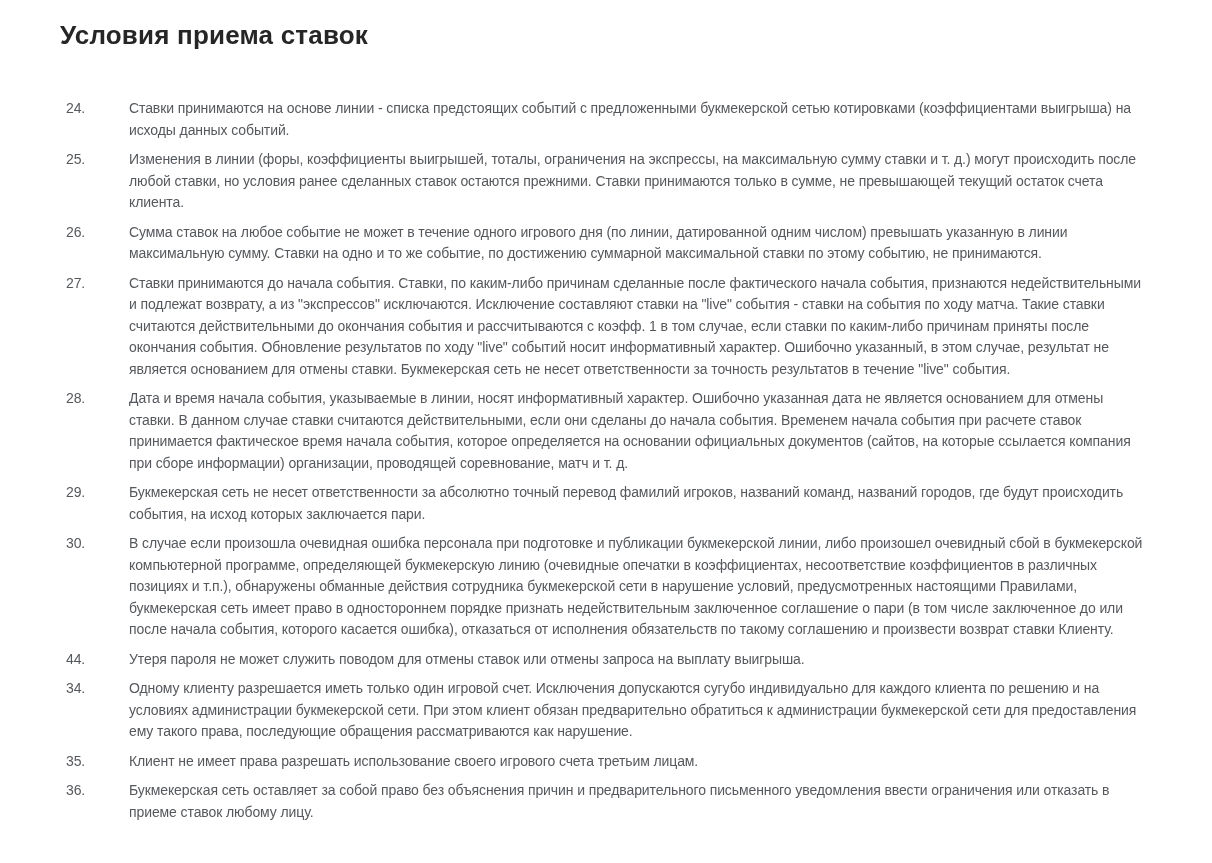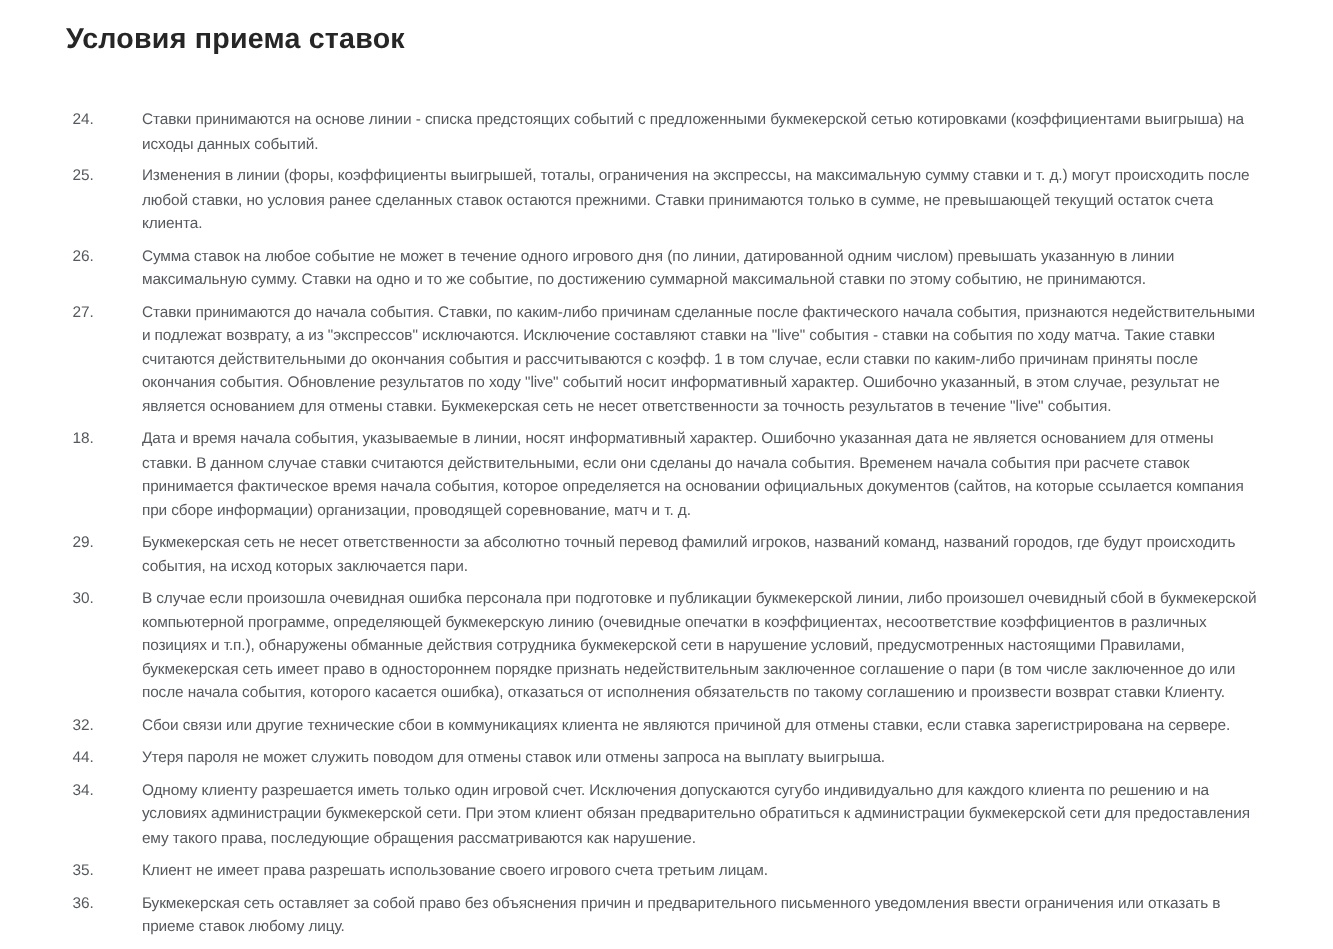--- a/index.html
+++ b/index.html
@@ -67,34 +67,30 @@
       </li>
       <li>
         <span class="num">26.</span>
         <span class="txt">Сумма ставок на любое событие не может в течение одного игрового дня (по линии, датированной одним числом) превышать указанную в линии максимальную сумму. Ставки на одно и то же событие, по достижению суммарной максимальной ставки по этому событию, не принимаются.</span>
       </li>
       <li>
         <span class="num">27.</span>
         <span class="txt">Ставки принимаются до начала события. Ставки, по каким-либо причинам сделанные после фактического начала события, признаются недействительными и подлежат возврату, а из "экспрессов" исключаются. Исключение составляют ставки на "live" события - ставки на события по ходу матча. Такие ставки считаются действительными до окончания события и рассчитываются с коэфф. 1 в том случае, если ставки по каким-либо причинам приняты после окончания события. Обновление результатов по ходу "live" событий носит информативный характер. Ошибочно указанный, в этом случае, результат не является основанием для отмены ставки. Букмекерская сеть не несет ответственности за точность результатов в течение "live" события.</span>
       </li>
       <li>
-        <span class="num">18.</span>
+        <span class="num">28.</span>
         <span class="txt">Дата и время начала события, указываемые в линии, носят информативный характер. Ошибочно указанная дата не является основанием для отмены ставки. В данном случае ставки считаются действительными, если они сделаны до начала события. Временем начала события при расчете ставок принимается фактическое время начала события, которое определяется на основании официальных документов (сайтов, на которые ссылается компания при сборе информации) организации, проводящей соревнование, матч и т. д.</span>
       </li>
       <li>
         <span class="num">29.</span>
         <span class="txt">Букмекерская сеть не несет ответственности за абсолютно точный перевод фамилий игроков, названий команд, названий городов, где будут происходить события, на исход которых заключается пари.</span>
       </li>
       <li>
         <span class="num">30.</span>
         <span class="txt">В случае если произошла очевидная ошибка персонала при подготовке и публикации букмекерской линии, либо произошел очевидный сбой в букмекерской компьютерной программе, определяющей букмекерскую линию (очевидные опечатки в коэффициентах, несоответствие коэффициентов в различных позициях и т.п.), обнаружены обманные действия сотрудника букмекерской сети в нарушение условий, предусмотренных настоящими Правилами, букмекерская сеть имеет право в одностороннем порядке признать недействительным заключенное соглашение о пари (в том числе заключенное до или после начала события, которого касается ошибка), отказаться от исполнения обязательств по такому соглашению и произвести возврат ставки Клиенту.</span>
-      </li>
-      <li>
-        <span class="num">32.</span>
-        <span class="txt">Сбои связи или другие технические сбои в коммуникациях клиента не являются причиной для отмены ставки, если ставка зарегистрирована на сервере.</span>
       </li>
       <li>
         <span class="num">44.</span>
         <span class="txt">Утеря пароля не может служить поводом для отмены ставок или отмены запроса на выплату выигрыша.</span>
       </li>
       <li>
         <span class="num">34.</span>
         <span class="txt">Одному клиенту разрешается иметь только один игровой счет. Исключения допускаются сугубо индивидуально для каждого клиента по решению и на условиях администрации букмекерской сети. При этом клиент обязан предварительно обратиться к администрации букмекерской сети для предоставления ему такого права, последующие обращения рассматриваются как нарушение.</span>
       </li>
       <li>

